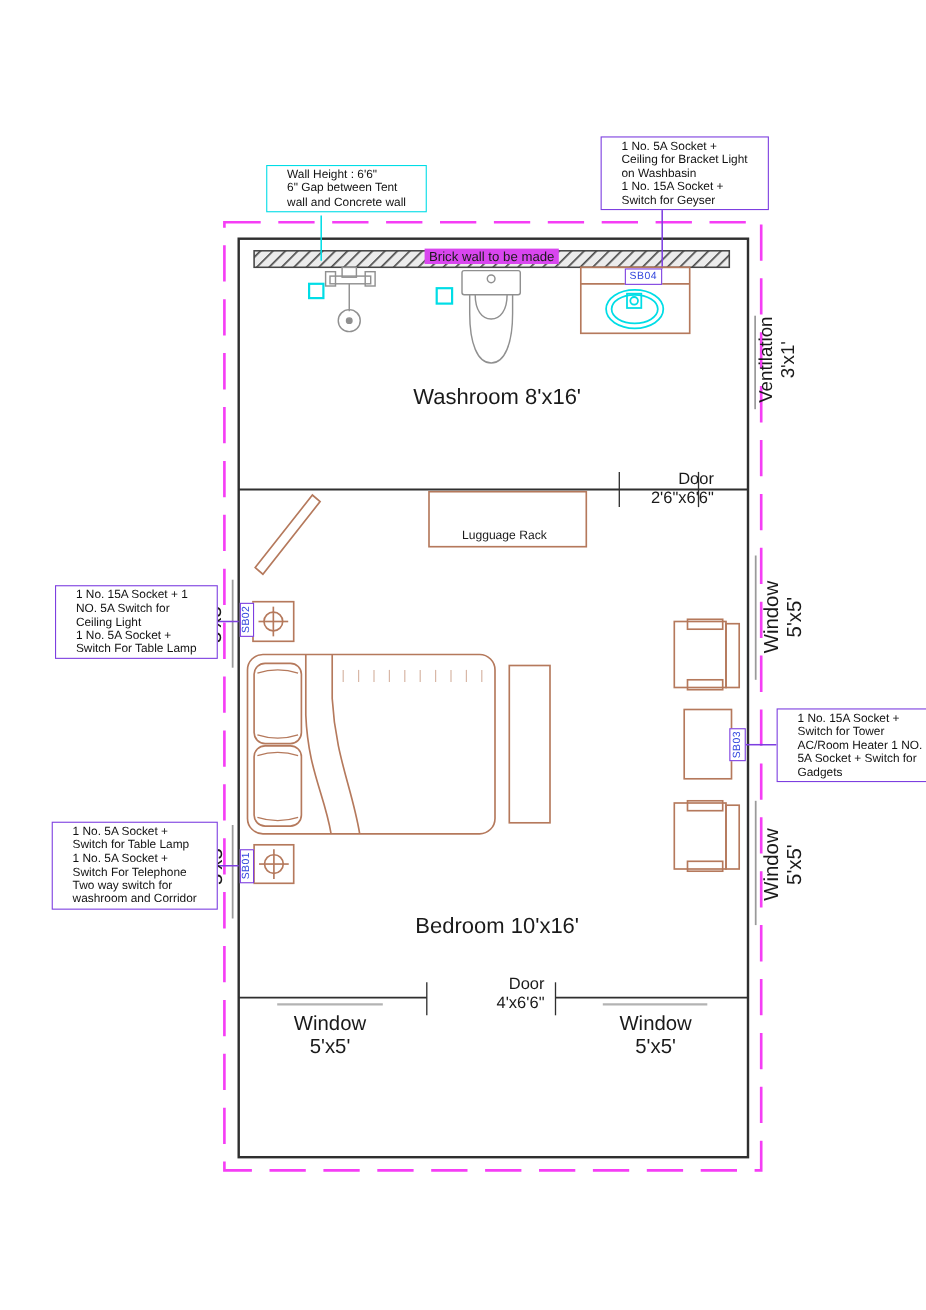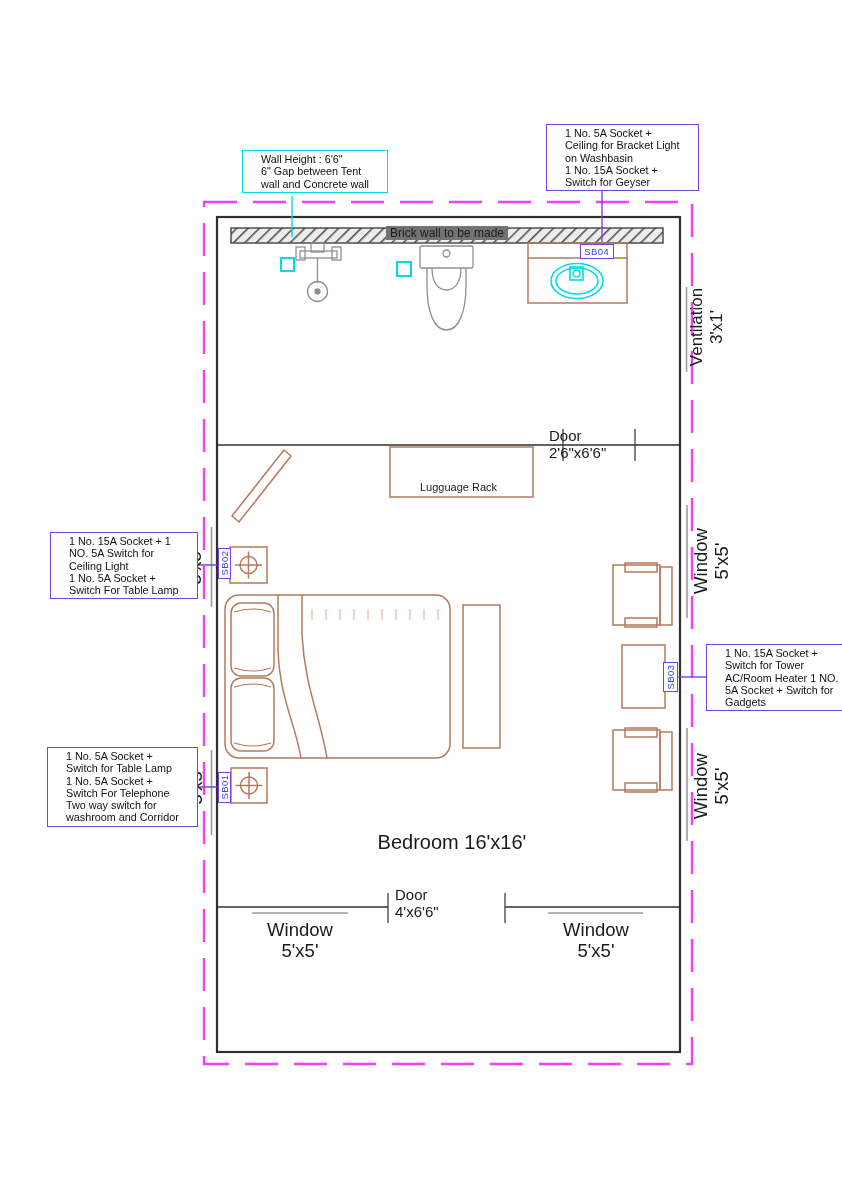--- a/index.html
+++ b/index.html
@@ -7,29 +7,29 @@
     position:relative; width:842px; height:1191px; background:#ffffff;
     font-family:"Liberation Sans", sans-serif; color:#1a1a1a; overflow:hidden;
   }
   .layer { position:absolute; left:0; top:0; }
   .ann {
     position:absolute; background:#ffffff; border:1.6px solid #7d3fe0;
     font-size:10.8px; line-height:12.3px; padding:2px 18px; color:#111; white-space:nowrap;
   }
   .ann.cyan { border-color:#00dde6; }
   .room-label { position:absolute; font-size:20px; text-align:center; white-space:nowrap; }
-  .door-label { position:absolute; font-size:15px; line-height:17px; text-align:left; white-space:nowrap; }
+  .door-label { position:absolute; font-size:15px; line-height:17px; text-align:right; white-space:nowrap; }
   .win-label-h { position:absolute; font-size:18.5px; line-height:21px; text-align:center; white-space:nowrap; }
   .vlabel {
     position:absolute; font-size:18.5px; line-height:21px; text-align:center; white-space:nowrap;
     transform:translate(-50%,-50%) rotate(-90deg);
   }
   .vlabel.vent { font-size:17px; line-height:20px; }
   .brick-label { position:absolute; left:231px; top:226px; width:432px; text-align:center; font-size:12px; }
-  .brick-label span { background:#737373; padding:0 4px; }
+  .brick-label span { background:#d946ef; padding:0 4px; }
   .luggage-label {
     position:absolute; left:390px; top:462px; width:137px; height:50px;
     display:flex; align-items:center; justify-content:center; font-size:11px;
   }
   .sb {
     position:absolute; border:1.5px solid #7d3fe0; background:#fff; box-sizing:border-box;
   }
   .sb span {
     position:absolute; left:50%; top:50%; color:#3347dd; font-size:9.5px; letter-spacing:0.4px;
     transform:translate(-50%,-50%);
@@ -182,21 +182,22 @@
         <rect x="570" y="267" width="13" height="13"></rect>
         <circle cx="576.5" cy="273.5" r="3.5"></circle>
       </g>
     </g>
   </svg>
 
   <div class="brick-label">
     <span>Brick wall to be made</span>
   </div>
 
-  <div class="room-label" style="left:299px; top:831px; width:306px;">Bedroom 16'x16'</div>
+  <div class="room-label" style="left:299px; top:350px; width:306px;">Washroom 8'x16'</div>
+  <div class="room-label" style="left:299px; top:831px; width:306px;">Bedroom 10'x16'</div>
 
   <div class="luggage-label">Lugguage Rack</div>
 
   <div class="door-label" style="left:549px; top:427px; width:100px;">
     <div>Door</div>
     <div>2'6"x6'6"</div>
   </div>
 
   <div class="door-label" style="left:395px; top:886px; width:100px;">
     <div>Door</div>
@@ -236,21 +237,21 @@
 
   <div class="sb vert" style="left:217.5px; top:547.5px; width:13px; height:31px;">
     <span>SB02</span>
   </div>
   <div class="sb vert" style="left:217.5px; top:771.5px; width:13px; height:31px;">
     <span>SB01</span>
   </div>
   <div class="sb vert" style="left:663px; top:662px; width:14.5px; height:30px;">
     <span>SB03</span>
   </div>
-  <div class="sb" style="left:580px; top:243.5px; width:33.5px; height:15px;">
+  <div class="sb" style="left:568px; top:243.5px; width:33.5px; height:15px;">
     <span>SB04</span>
   </div>
 
   <div class="ann cyan" style="left:242px; top:150px;">
     <div>Wall Height : 6'6"</div>
     <div>6" Gap between Tent</div>
     <div>wall and Concrete wall</div>
   </div>
 
   <div class="ann" style="left:546px; top:124px;">

